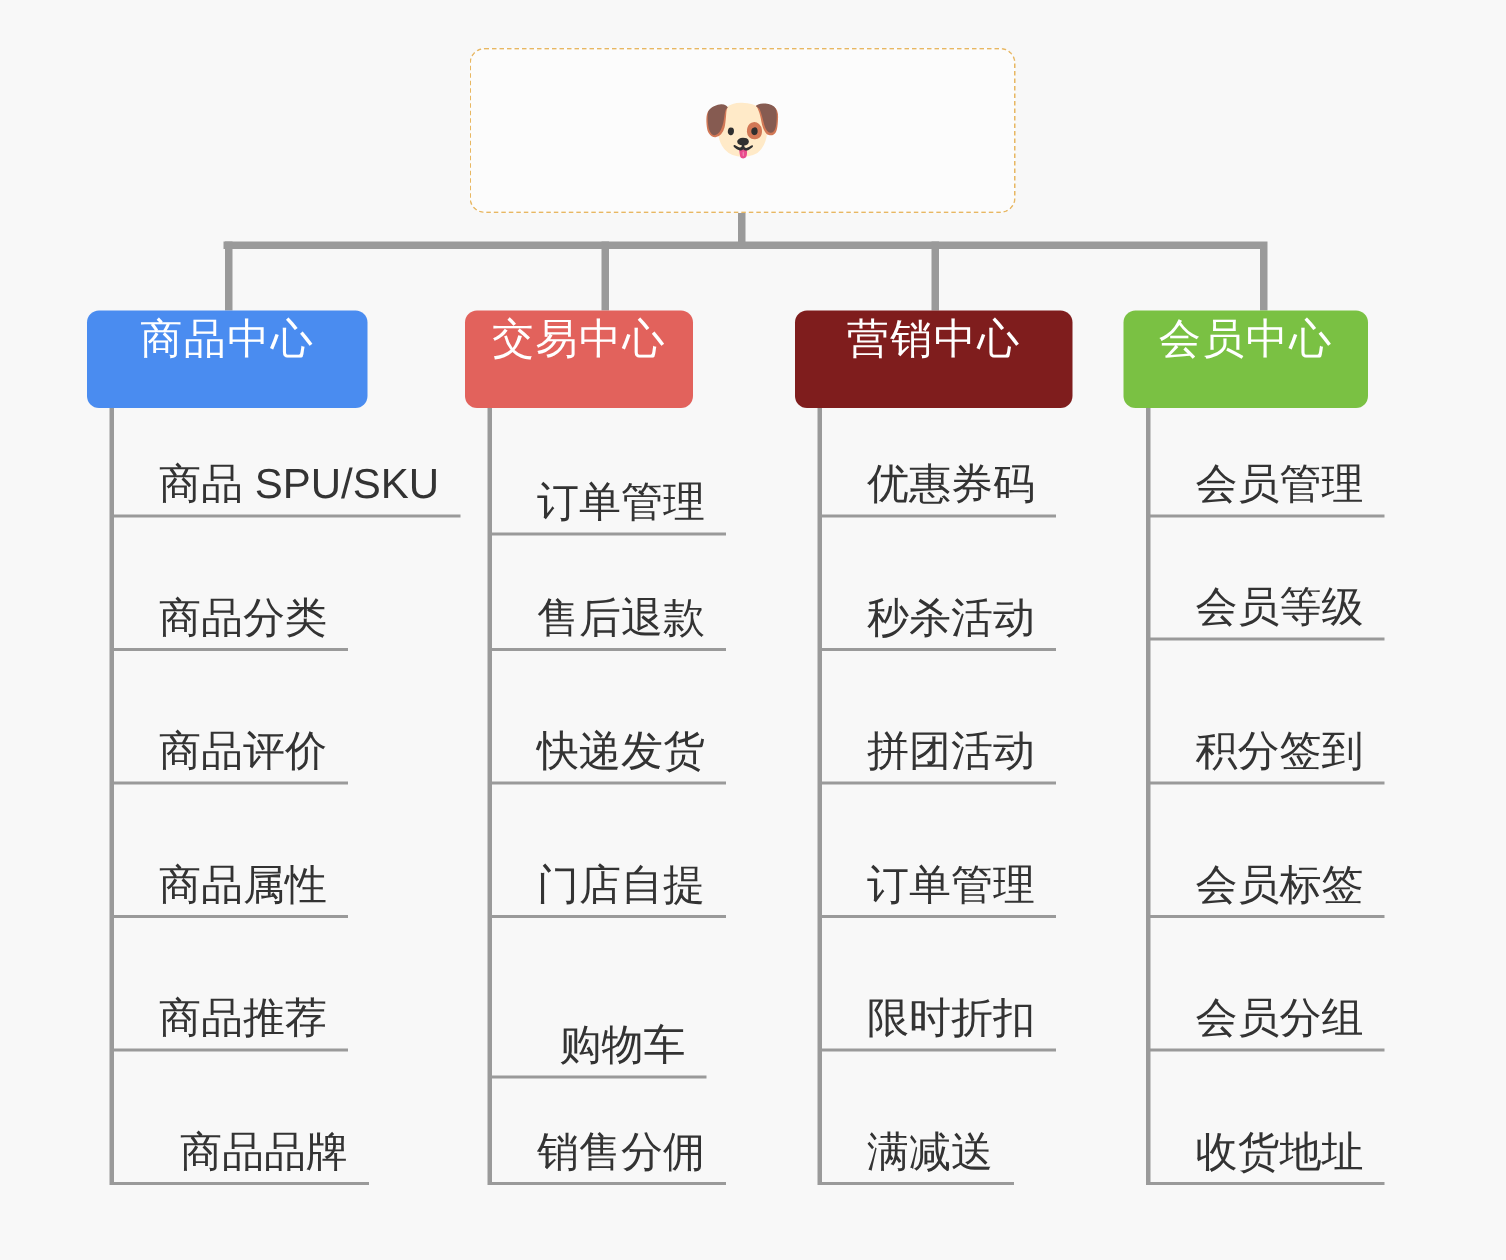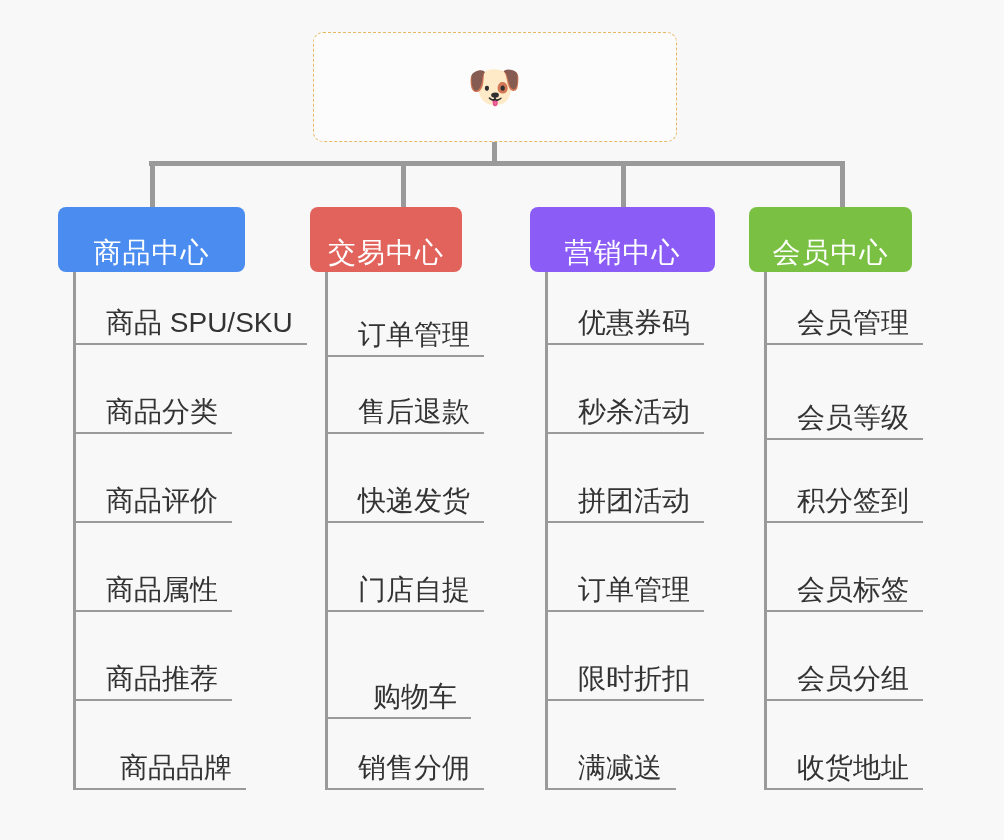--- a/index.html
+++ b/index.html
@@ -82,21 +82,21 @@
     top: 207px;
   }
   .branch-header {
     position: absolute;
     top: 0;
     left: 0;
     height: 65px;
     box-sizing: border-box;
     border-radius: 8px;
     display: flex;
-    align-items: flex-end;
+    align-items: flex-start;
     justify-content: center;
     color: #ffffff;
     font-size: 28px;
     letter-spacing: 1px;
     white-space: nowrap;
   }
   
   .branch-spine {
     position: absolute;
     left: 15px;
@@ -183,21 +183,21 @@
           <span class="leaf-label">门店自提</span>
         </div>
         <div class="leaf" style="top: 468px; padding-left: 47px;">
           <span class="leaf-label">购物车</span>
         </div>
         <div class="leaf" style="top: 539px;">
           <span class="leaf-label">销售分佣</span>
         </div>
       </div>
       <div class="branch" style="left: 530px;">
-        <div class="branch-header" style="width: 185px; background: #8b5cf6;">
+        <div class="branch-header" style="width: 185px; background: #7f1d1d;">
           <span>营销中心</span>
         </div>
         <div class="branch-spine" style="height: 518px;"></div>
         <div class="leaf" style="top: 94px;">
           <span class="leaf-label">优惠券码</span>
         </div>
         <div class="leaf" style="top: 183px;">
           <span class="leaf-label">秒杀活动</span>
         </div>
         <div class="leaf" style="top: 272px;">
@@ -214,21 +214,21 @@
         </div>
       </div>
       <div class="branch" style="left: 749px;">
         <div class="branch-header" style="width: 163px; background: rgb(122, 193, 67);">
           <span>会员中心</span>
         </div>
         <div class="branch-spine" style="height: 518px;"></div>
         <div class="leaf" style="top: 94px;">
           <span class="leaf-label">会员管理</span>
         </div>
-        <div class="leaf" style="top: 189px; text-align: right;">
+        <div class="leaf" style="top: 176px; text-align: right;">
           <span class="leaf-label">会员等级</span>
         </div>
         <div class="leaf" style="top: 272px;">
           <span class="leaf-label">积分签到</span>
         </div>
         <div class="leaf" style="top: 361px;">
           <span class="leaf-label">会员标签</span>
         </div>
         <div class="leaf" style="top: 450px;">
           <span class="leaf-label">会员分组</span>

